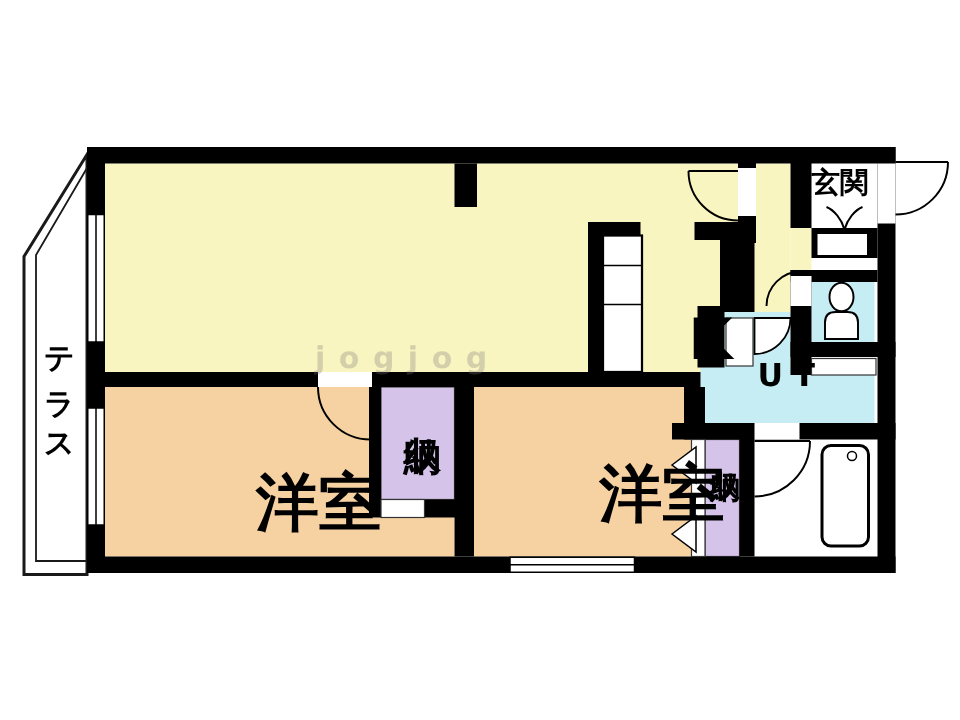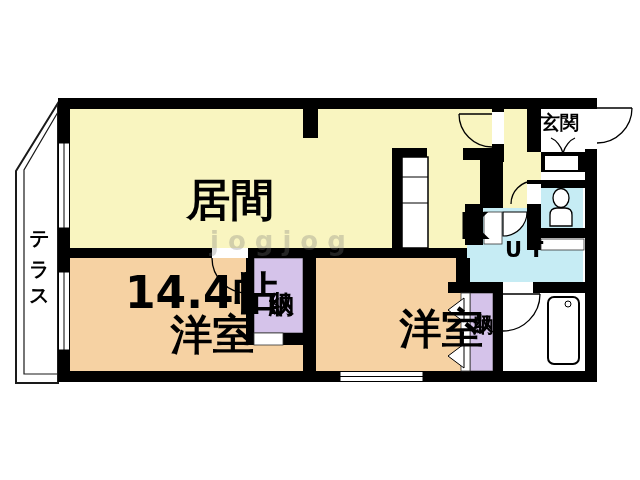--- a/index.html
+++ b/index.html
@@ -6,21 +6,21 @@
   #canvas{
     position:relative;width:640px;height:480px;background:#fff;overflow:hidden;
     font-family:"DejaVu Sans","Liberation Sans",sans-serif;color:#000;
   }
   #plan-svg{position:absolute;left:0;top:0;}
   .wall{fill:#000;}
   .thinline{stroke:#000;stroke-width:1.3;fill:none;}
   .label{position:absolute;white-space:pre;line-height:1.06;font-weight:600;}
   .label .size{display:block;}
   .vlabel{position:absolute;writing-mode:vertical-rl;text-orientation:upright;white-space:pre;font-weight:600;}
-  #watermark{position:absolute;left:210px;top:226px;font-size:26px;letter-spacing:9px;
+  #watermark{position:absolute;left:210px;top:226px;font-size:20px;letter-spacing:9px;
     color:rgba(120,120,120,0.30);font-weight:600;}
 </style>
 </head>
 <body>
 
 <div id="canvas">
   <svg id="plan-svg" width="640" height="480" viewBox="0 0 640 480">
 
     <g>
       <polygon points="58,103 16,171 16,383 58,383" fill="#fff" stroke="#1a1a1a" stroke-width="2"></polygon>
@@ -109,24 +109,20 @@
     <g>
       <path d="M550,226 L550,215 Q550,208 557,208 L565,208 Q572,208 572,215 L572,226 Z" fill="#fff" stroke="#000" stroke-width="1.3"></path>
       <ellipse cx="561" cy="198" rx="8" ry="9.5" fill="#fff" stroke="#000" stroke-width="1.3"></ellipse>
     </g>
     <g>
       <rect x="548" y="297" width="31" height="67" rx="6" fill="#fff" stroke="#000" stroke-width="2"></rect>
       <circle cx="568" cy="304" r="3" fill="#fff" stroke="#000" stroke-width="1"></circle>
     </g>
   </svg>
 
-  <div class="label" style="left:125px;top:130px;font-size:44px;">
-    <span>居間</span>
-    <span class="size">14.4帖</span>
-  </div>
 
   <div class="label" style="left:398px;top:166px;font-size:38px;">
     <span style="padding-left:8px">K</span>
   </div>
 
   <div class="label" style="left:112px;top:268px;font-size:42px;">
     <span>洋室</span>
   </div>
 
   <div class="label" style="left:341px;top:262px;font-size:42px;">

